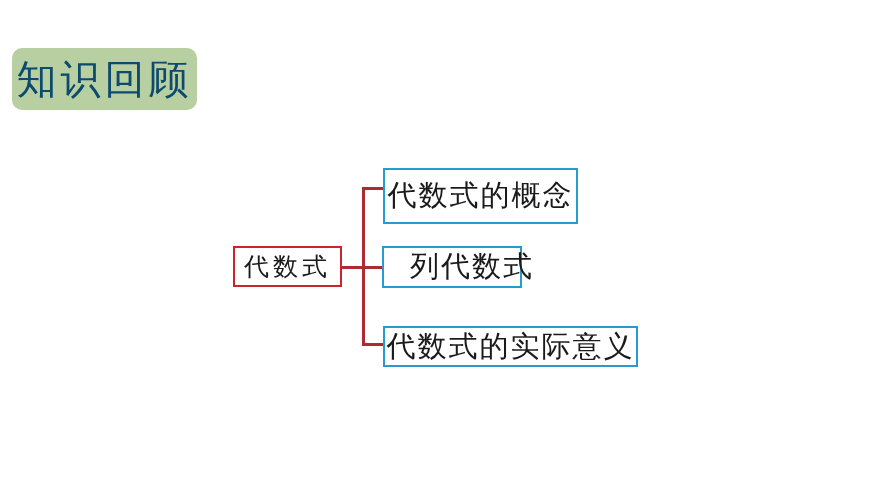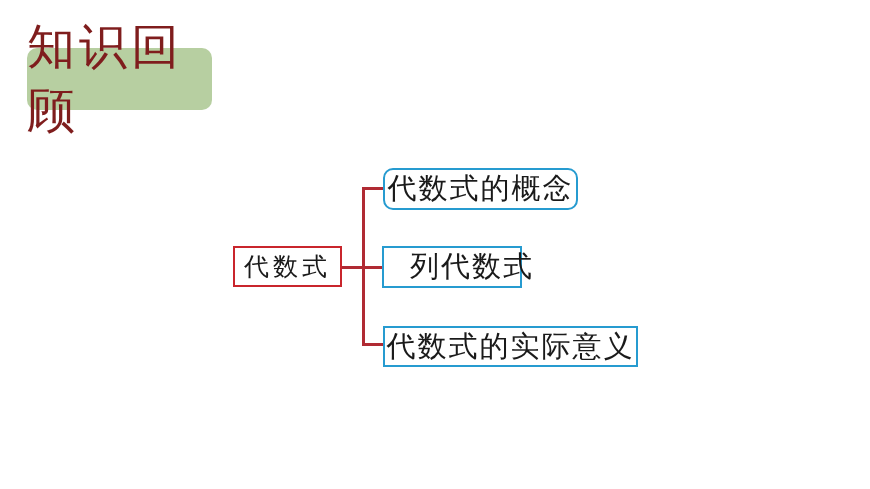--- a/index.html
+++ b/index.html
@@ -7,29 +7,29 @@
   .slide {
     position: relative;
     width: 870px;
     height: 489px;
     background: #ffffff;
     overflow: hidden;
     font-family: "Liberation Serif", serif;
   }
   .badge {
     position: absolute;
-    left: 27px; top: 48px;
+    left: 12px; top: 48px;
     width: 185px; height: 62px;
     background: #b7cfa1;
     border-radius: 10px;
     display: flex; align-items: center; justify-content: center;
     font-family: "Liberation Sans", sans-serif;
-    font-size: 48px;
+    font-size: 40px;
     letter-spacing: 4px;
-    color: #7f1d1d;
+    color: #0c4a6e;
   }
   .node {
     position: absolute;
     box-sizing: border-box;
     display: flex; align-items: center; justify-content: center;
     background: #ffffff;
     color: #1a1a1a;
     white-space: nowrap;
   }
   .node-root {
@@ -37,21 +37,21 @@
     width: 109px; height: 41px;
     border: 2px solid #c9252c;
     font-size: 25px;
     letter-spacing: 4px;
   }
   .node-child {
     border: 2px solid #269bd0;
     font-size: 29px;
     letter-spacing: 2px;
   }
-  .node-child-1 { left: 383px; top: 168px; width: 195px; height: 42px; border-radius: 10px; }
+  .node-child-1 { left: 383px; top: 168px; width: 195px; height: 56px; }
   .node-child-2 { left: 382px; top: 246px; width: 140px; height: 42px; padding-left: 40px; }
   .node-child-3 { left: 383px; top: 326px; width: 255px; height: 41px; }
   .connector {
     position: absolute;
     background: #b02a33;
   }
   .connector-root   { left: 342px; top: 266px; width: 41px; height: 3px; }
   .connector-trunk  { left: 362px; top: 187px; width: 3px;  height: 159px; }
   .connector-top    { left: 362px; top: 187px; width: 21px; height: 3px; }
   .connector-bottom { left: 362px; top: 343px; width: 21px; height: 3px; }

